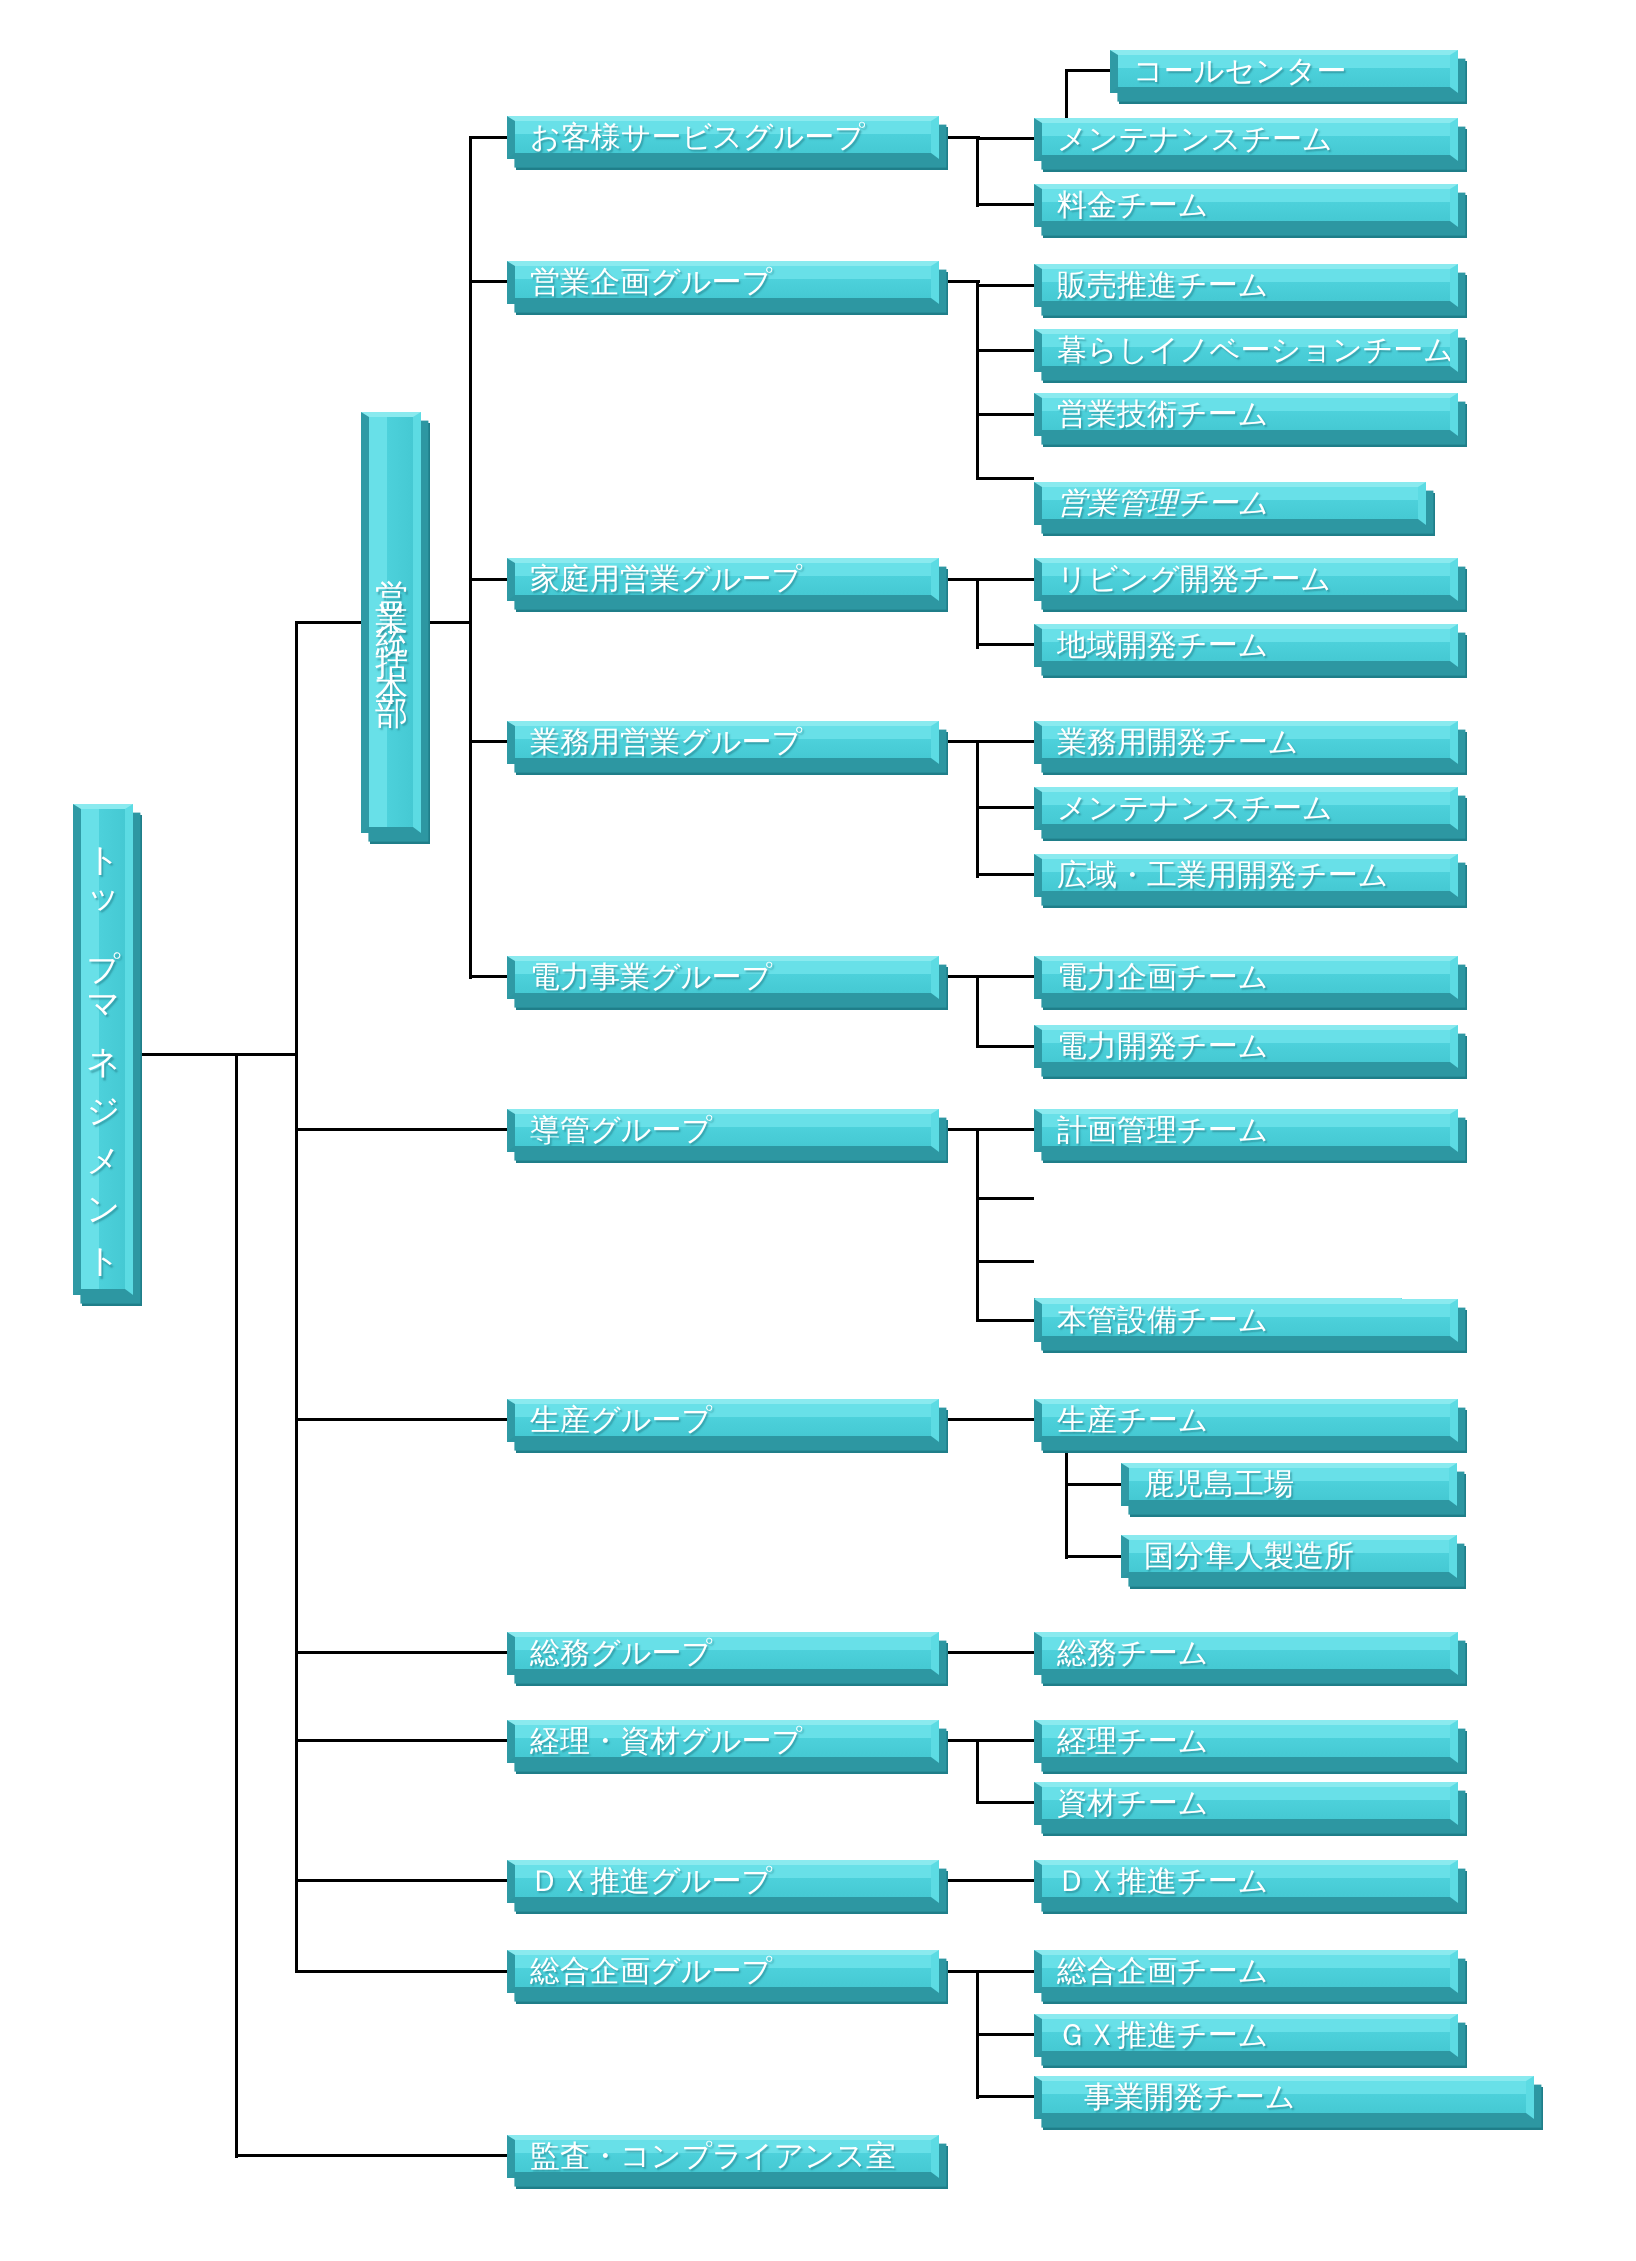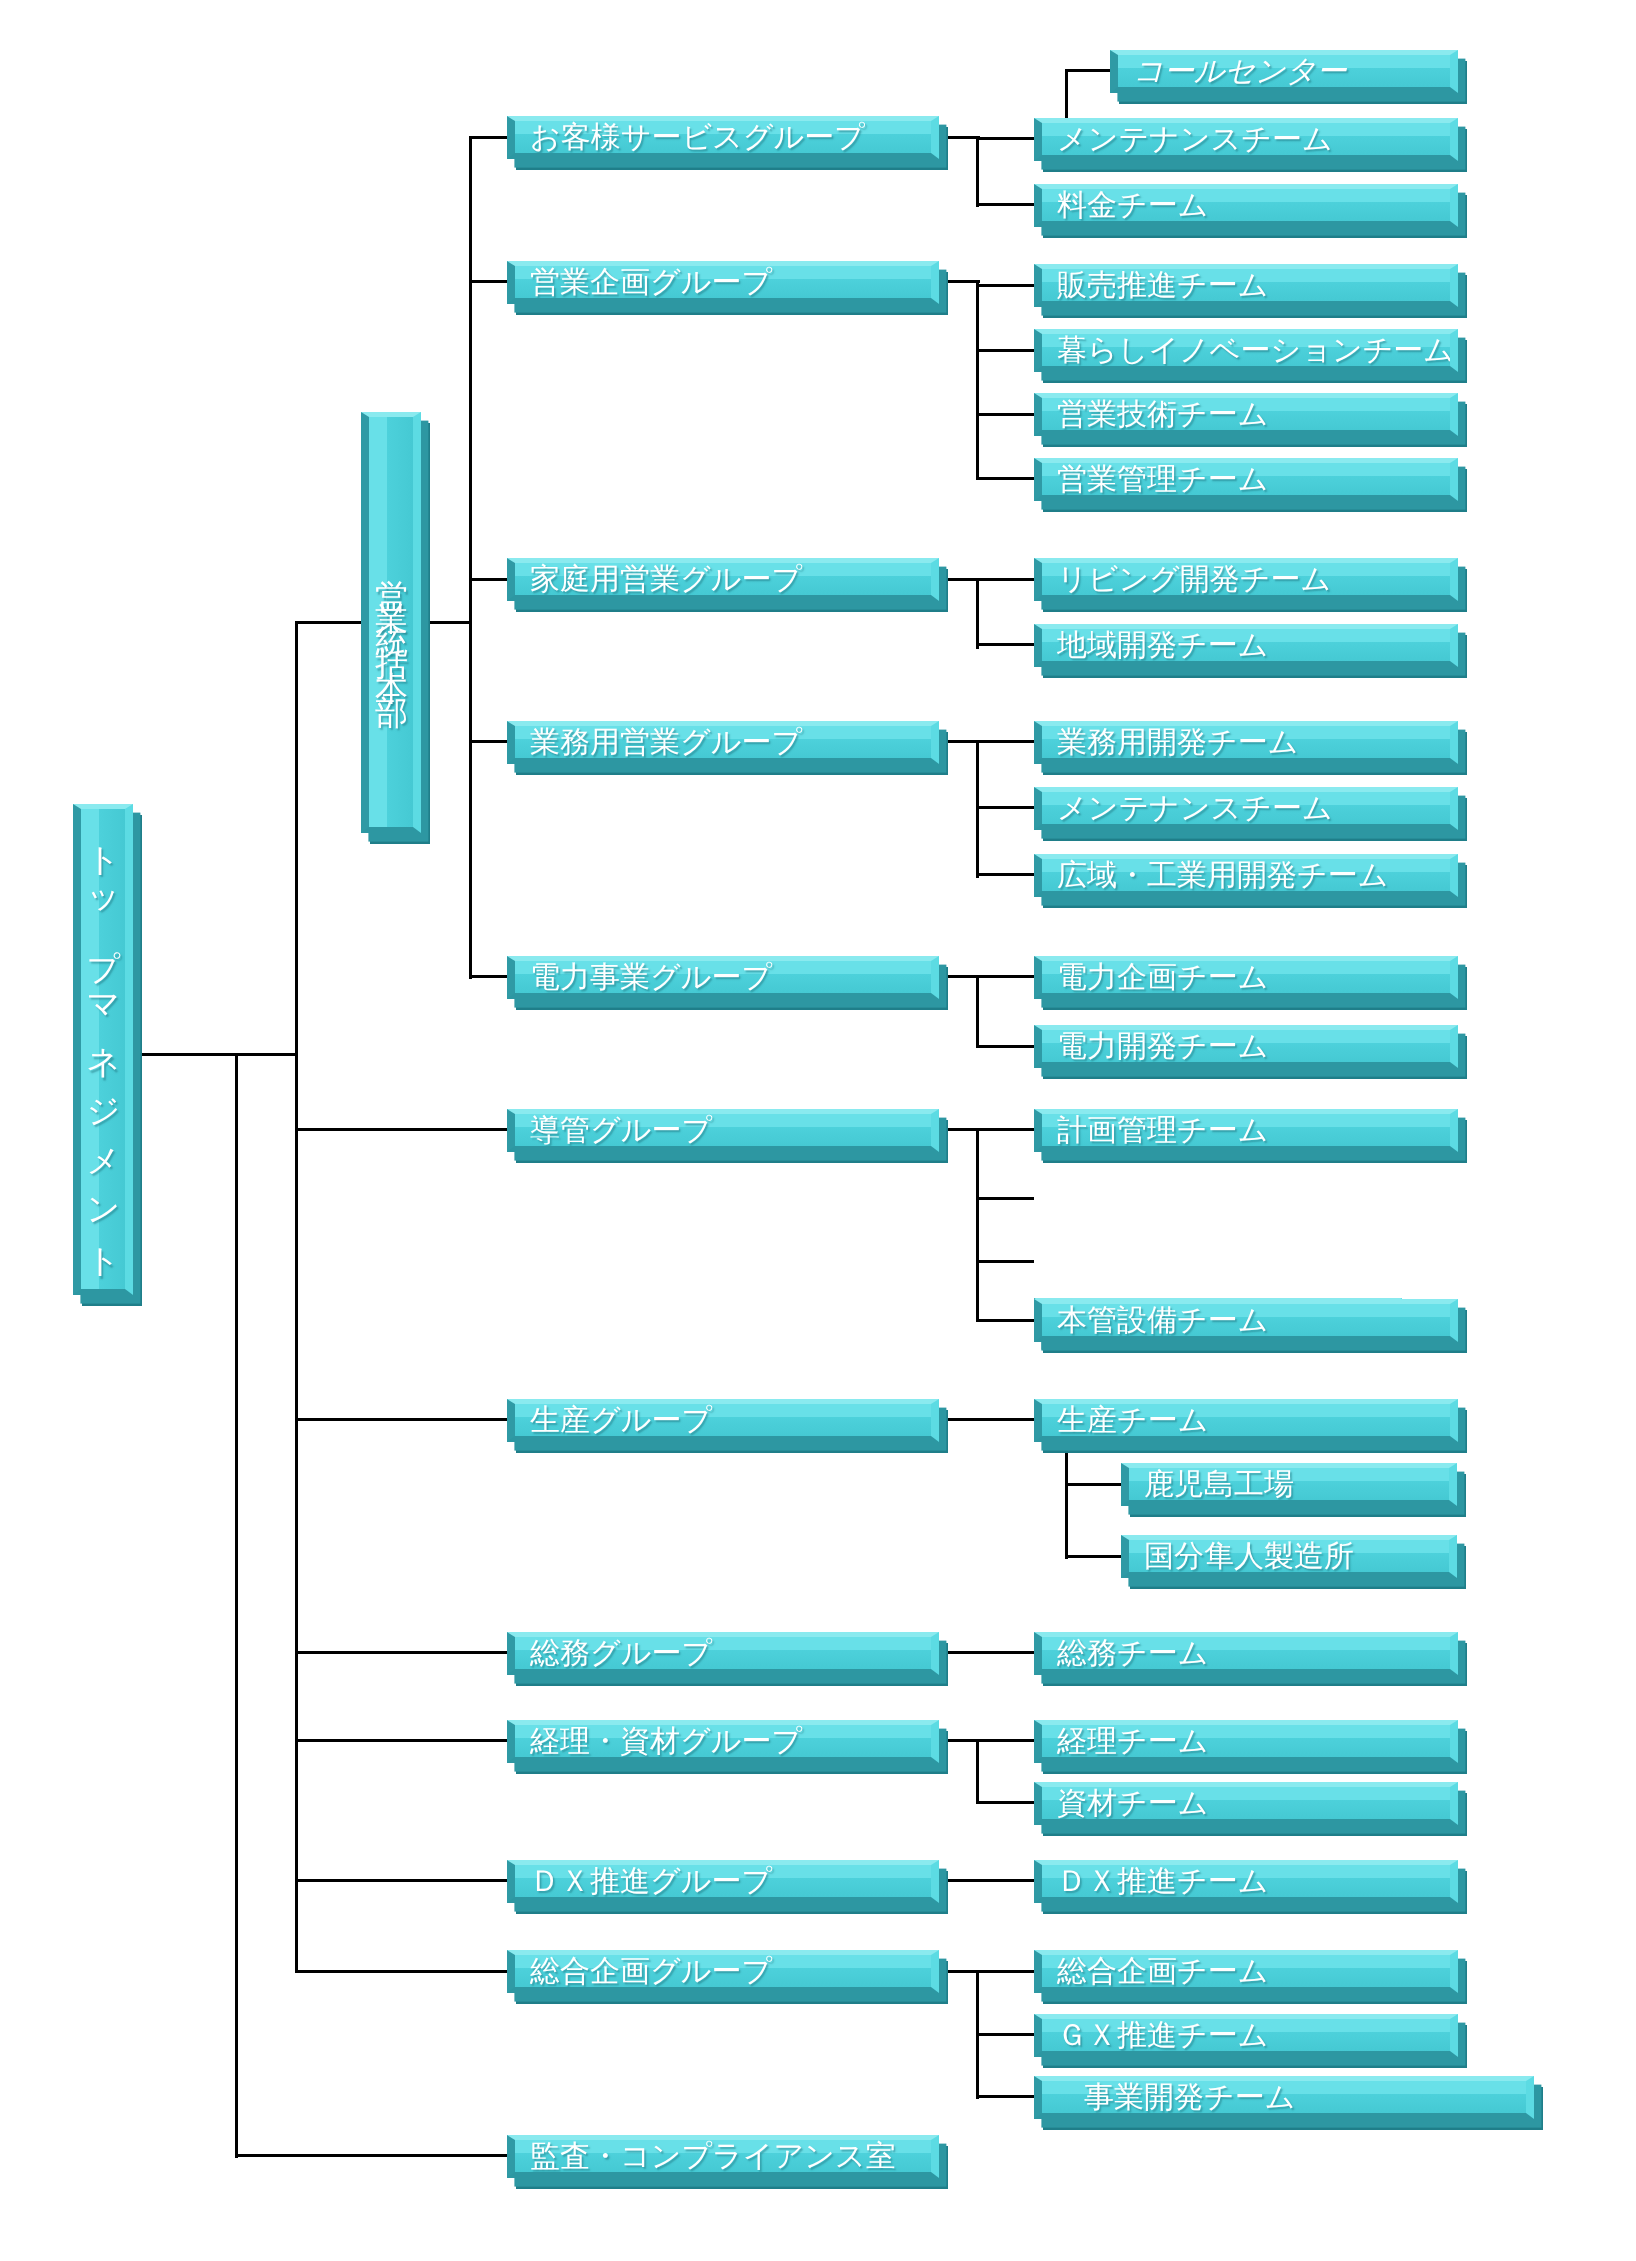--- a/index.html
+++ b/index.html
@@ -131,28 +131,28 @@
   <div class="node" style="left:507px;top:721px;width:432px;">業務用営業グループ</div>
   <div class="node" style="left:507px;top:956px;width:432px;">電力事業グループ</div>
   <div class="node" style="left:507px;top:1109px;width:432px;">導管グループ</div>
   <div class="node" style="left:507px;top:1399px;width:432px;">生産グループ</div>
   <div class="node" style="left:507px;top:1632px;width:432px;">総務グループ</div>
   <div class="node" style="left:507px;top:1720px;width:432px;">経理・資材グループ</div>
   <div class="node" style="left:507px;top:1860px;width:432px;">ＤＸ推進グループ</div>
   <div class="node" style="left:507px;top:1950px;width:432px;">総合企画グループ</div>
   <div class="node" style="left:507px;top:2135px;width:432px;">監査・コンプライアンス室</div>
 
-  <div class="node" style="left:1110px;top:50px;width:348px;font-style:italic;">コールセンター</div>
+  <div class="node" style="left:1110px;top:50px;width:348px;">コールセンター</div>
   <div class="node" style="left:1034px;top:118px;width:424px;">メンテナンスチーム</div>
   <div class="node" style="left:1034px;top:184px;width:424px;">料金チーム</div>
 
   <div class="node" style="left:1034px;top:264px;width:424px;">販売推進チーム</div>
   <div class="node" style="left:1034px;top:329px;width:424px;">暮らしイノベーションチーム</div>
   <div class="node" style="left:1034px;top:393px;width:424px;">営業技術チーム</div>
-  <div class="node" style="left:1034px;top:458px;width:424px;">営業管理チーム</div>
+  <div class="node" style="left:1034px;top:482px;width:392px;font-style:italic;">営業管理チーム</div>
 
   <div class="node" style="left:1034px;top:558px;width:424px;">リビング開発チーム</div>
   <div class="node" style="left:1034px;top:624px;width:424px;">地域開発チーム</div>
 
   <div class="node" style="left:1034px;top:721px;width:424px;text-align:right;">業務用開発チーム</div>
   <div class="node" style="left:1034px;top:787px;width:424px;">メンテナンスチーム</div>
   <div class="node" style="left:1034px;top:854px;width:424px;">広域・工業用開発チーム</div>
 
   <div class="node" style="left:1034px;top:956px;width:424px;">電力企画チーム</div>
   <div class="node" style="left:1034px;top:1025px;width:424px;">電力開発チーム</div>

